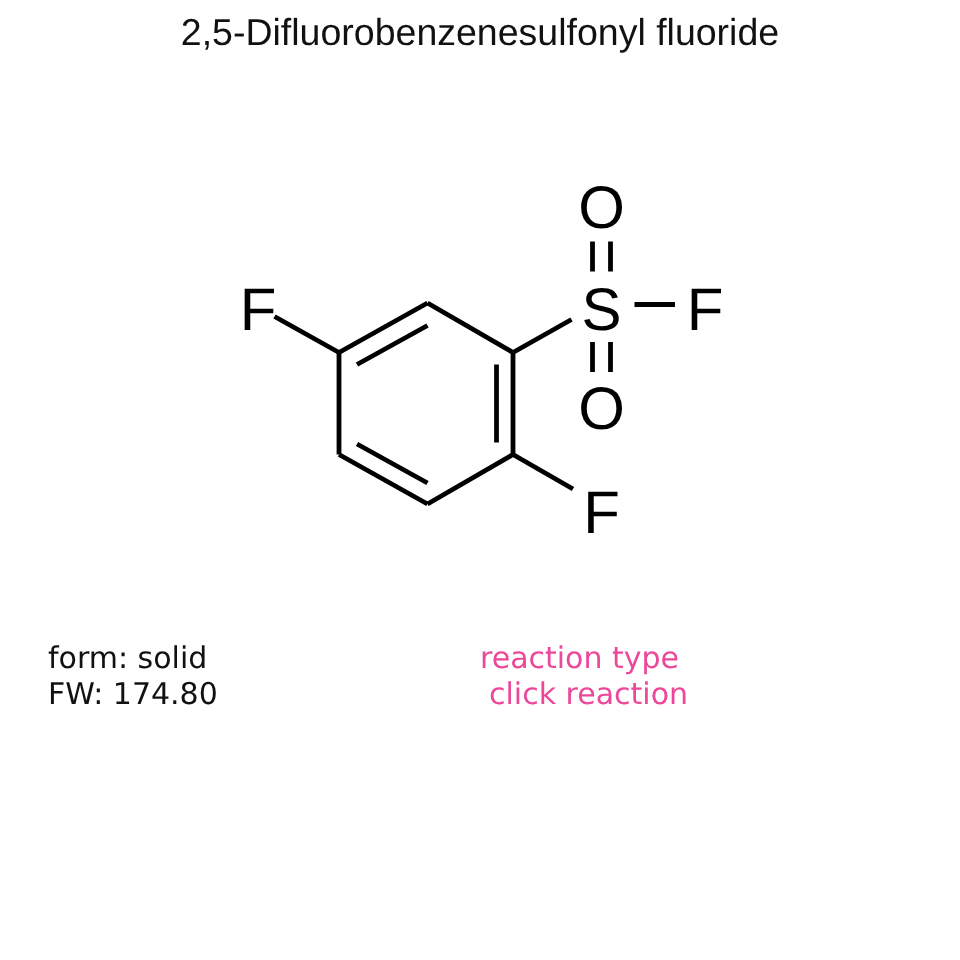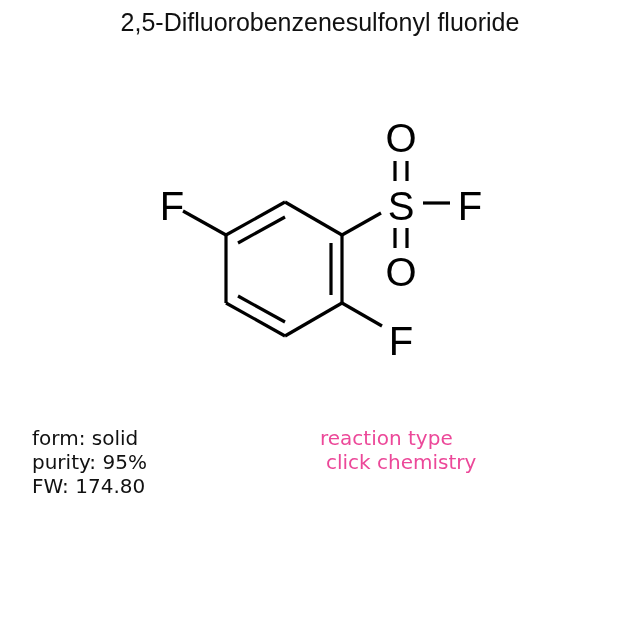--- a/index.html
+++ b/index.html
@@ -43,20 +43,19 @@
   <text class="atom" x="172" y="220" text-anchor="middle">F</text>
   <text class="atom" x="401" y="220" text-anchor="middle">S</text>
   <text class="atom" x="401" y="152" text-anchor="middle">O</text>
   <text class="atom" x="401" y="286" text-anchor="middle">O</text>
   <text class="atom" x="470" y="220" text-anchor="middle">F</text>
   <text class="atom" x="401" y="355" text-anchor="middle">F</text>
 </svg>
 
 <div class="props">
   <div>form: solid</div>
-  <div>purity: 95%</div>
   <div>FW: 174.80</div>
 </div>
 
 <div class="reaction">
   <div>reaction type</div>
-  <div class="val">click chemistry</div>
+  <div class="val">click reaction</div>
 </div>
 
 </body></html>

